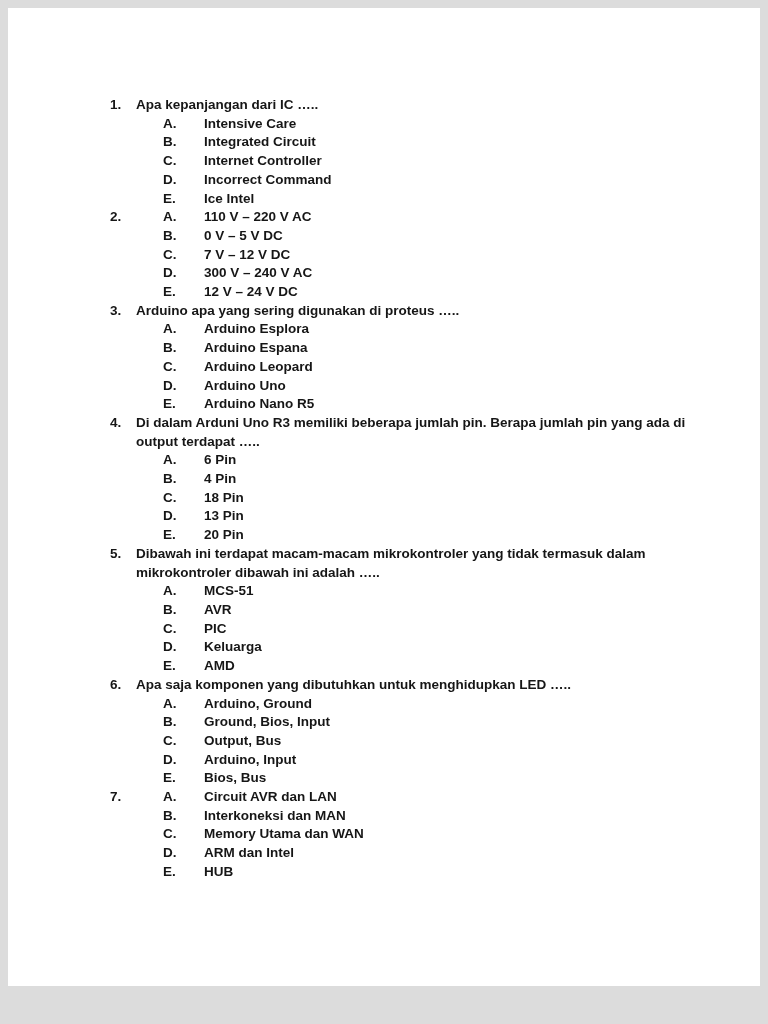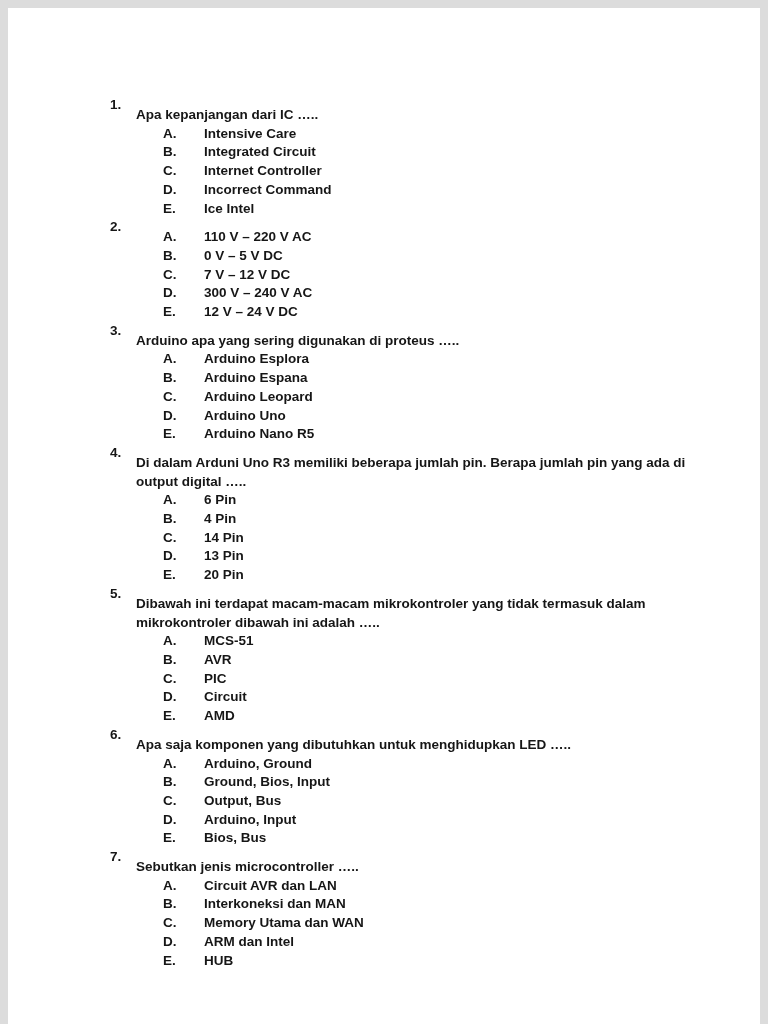--- a/index.html
+++ b/index.html
@@ -30,21 +30,20 @@
   .question {
     display: flex;
     align-items: flex-start;
   }
   .q-num {
     flex: 0 0 26px;
   }
   .q-body {
     flex: 1 1 auto;
     max-width: 556px;
-    margin-top: 10px;
   }
   .option {
     display: flex;
     align-items: flex-start;
     margin-left: 27px;
   }
   .opt-letter {
     flex: 0 0 24px;
   }
   .opt-text {
@@ -131,32 +130,32 @@
             </div>
             <div class="option">
               <span class="opt-letter">E.</span>
               <span class="opt-text">Arduino Nano R5</span>
             </div>
           </div>
         </div>
         <div class="question">
           <span class="q-num">4.</span>
           <div class="q-body">
-            <div>Di dalam Arduni Uno R3 memiliki beberapa jumlah pin. Berapa jumlah pin yang ada di output digital …..</div>
+            <div>Di dalam Arduni Uno R3 memiliki beberapa jumlah pin. Berapa jumlah pin yang ada di output terdapat …..</div>
             <div class="option">
               <span class="opt-letter">A.</span>
               <span class="opt-text">6 Pin</span>
             </div>
             <div class="option">
               <span class="opt-letter">B.</span>
               <span class="opt-text">4 Pin</span>
             </div>
             <div class="option">
               <span class="opt-letter">C.</span>
-              <span class="opt-text">14 Pin</span>
+              <span class="opt-text">18 Pin</span>
             </div>
             <div class="option">
               <span class="opt-letter">D.</span>
               <span class="opt-text">13 Pin</span>
             </div>
             <div class="option">
               <span class="opt-letter">E.</span>
               <span class="opt-text">20 Pin</span>
             </div>
           </div>
@@ -172,21 +171,21 @@
             <div class="option">
               <span class="opt-letter">B.</span>
               <span class="opt-text">AVR</span>
             </div>
             <div class="option">
               <span class="opt-letter">C.</span>
               <span class="opt-text">PIC</span>
             </div>
             <div class="option">
               <span class="opt-letter">D.</span>
-              <span class="opt-text">Circuit</span>
+              <span class="opt-text">Keluarga</span>
             </div>
             <div class="option">
               <span class="opt-letter">E.</span>
               <span class="opt-text">AMD</span>
             </div>
           </div>
         </div>
         <div class="question">
           <span class="q-num">6.</span>
           <div class="q-body">
@@ -209,21 +208,20 @@
             </div>
             <div class="option">
               <span class="opt-letter">E.</span>
               <span class="opt-text">Bios, Bus</span>
             </div>
           </div>
         </div>
         <div class="question">
           <span class="q-num">7.</span>
           <div class="q-body">
-            <div>Sebutkan jenis microcontroller …..</div>
             <div class="option">
               <span class="opt-letter">A.</span>
               <span class="opt-text">Circuit AVR dan LAN</span>
             </div>
             <div class="option">
               <span class="opt-letter">B.</span>
               <span class="opt-text">Interkoneksi dan MAN</span>
             </div>
             <div class="option">
               <span class="opt-letter">C.</span>

